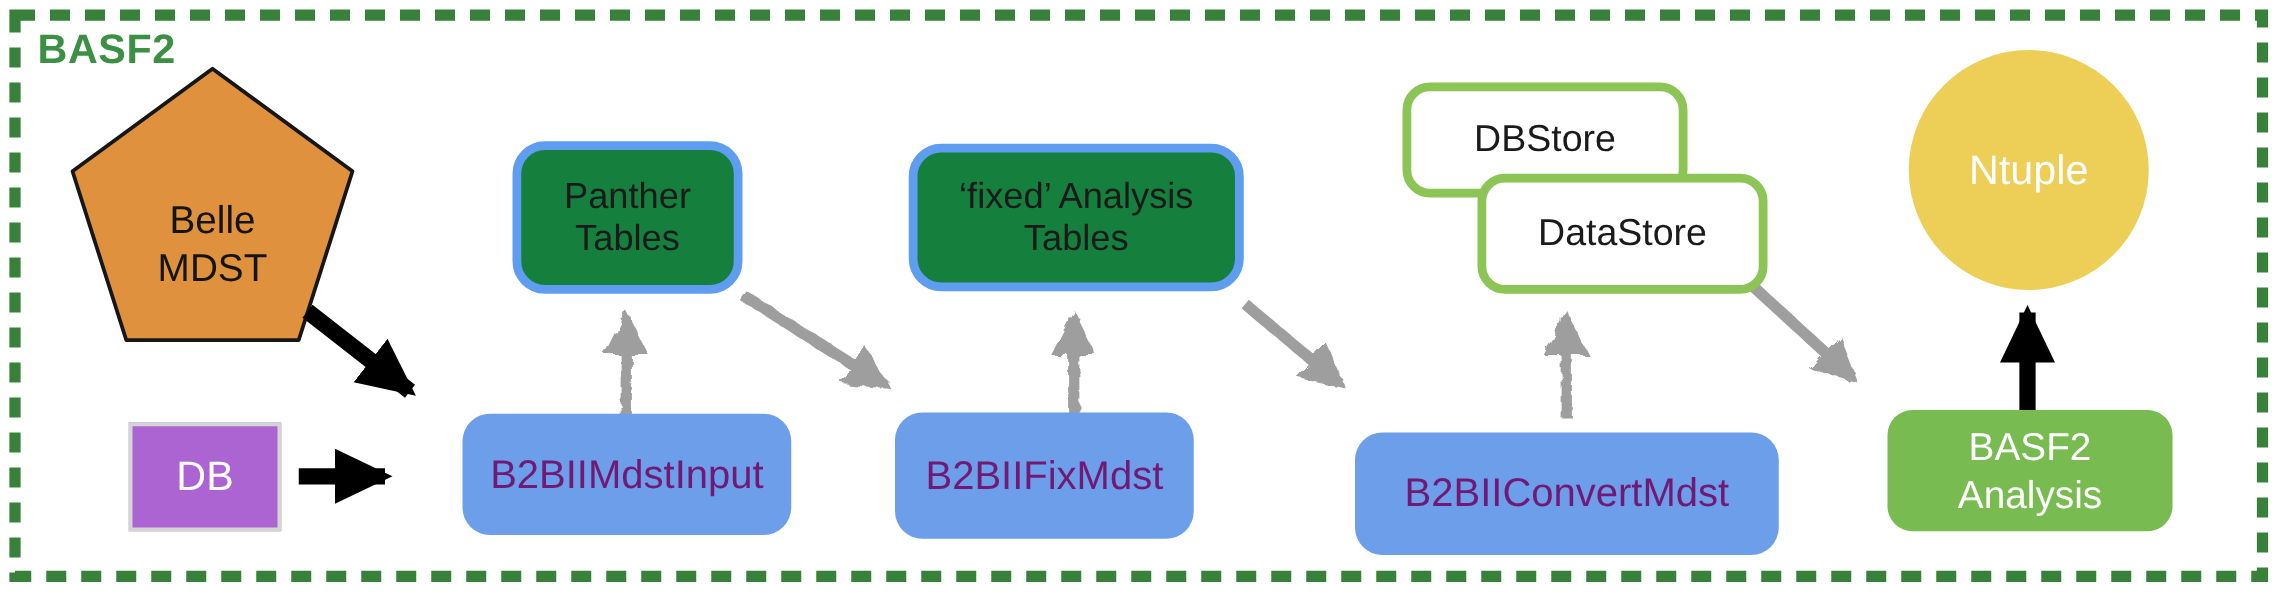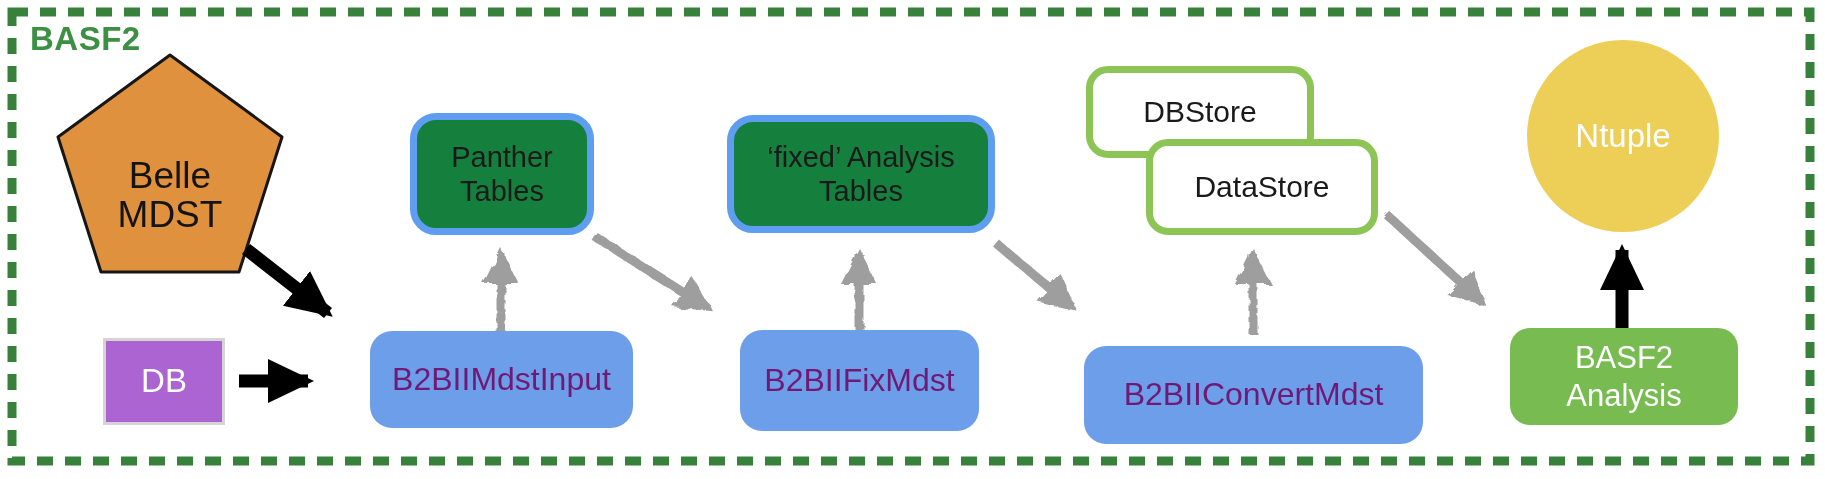--- a/index.html
+++ b/index.html
@@ -36,57 +36,58 @@
     font-weight: bold;
     color: #3B9043;
     letter-spacing: 0.5px;
   }
   .pentagon-label {
     position: absolute;
     left: 85px; top: 156px;
     width: 170px;
     z-index: 3;
     text-align: center;
-    font-size: 37px;
+    font-size: 31px;
     line-height: 39px;
     color: #141414;
     white-space: pre-line;
   }
   .db-box {
     left: 103px; top: 338px; width: 122px; height: 87px;
     background: #AB64D2;
     border: 3px solid #d4d4d4;
     color: #ffffff;
     font-size: 33px;
     text-align: center;
   }
   .proc-box {
     background: #6D9EE9;
     color: #701a75;
     font-size: 32px;
     border-radius: 22px;
   }
   .proc-input   { left: 370px;  top: 331px; width: 263px; height: 97px; }
-  .proc-fix     { left: 740px;  top: 330px; width: 239px; height: 101px; }
+  .proc-fix     { left: 716px;  top: 330px; width: 239px; height: 101px; }
   .proc-convert { left: 1084px; top: 330px; width: 339px; height: 98px; margin-top: 16px; }
   .store-blue {
     background: #15803d;
     border: 7px solid #5E9DEF;
     border-radius: 26px;
     color: #1a1a1a;
     font-size: 29px;
   }
   .panther       { left: 410px; top: 113px; width: 184px; height: 122px; }
   .fixed-panther { left: 727px; top: 115px; width: 268px; height: 118px; }
   .store-green {
     background: #ffffff;
     border: 7px solid #8CC455;
     border-radius: 22px;
     color: #1a1a1a;
     font-size: 30px;
+    margin-left: 36px;
   }
   .dbstore   { left: 1086px; top: 66px;  width: 228px; height: 92px; z-index: 2; }
   .datastore { left: 1146px; top: 139px; width: 232px; height: 96px; z-index: 3; text-align: right; }
   .ntuple {
     left: 1527px; top: 40px; width: 192px; height: 192px;
     background: #EDCE57;
     border-radius: 50%;
     color: #ffffff;
     font-size: 33px;
   }

